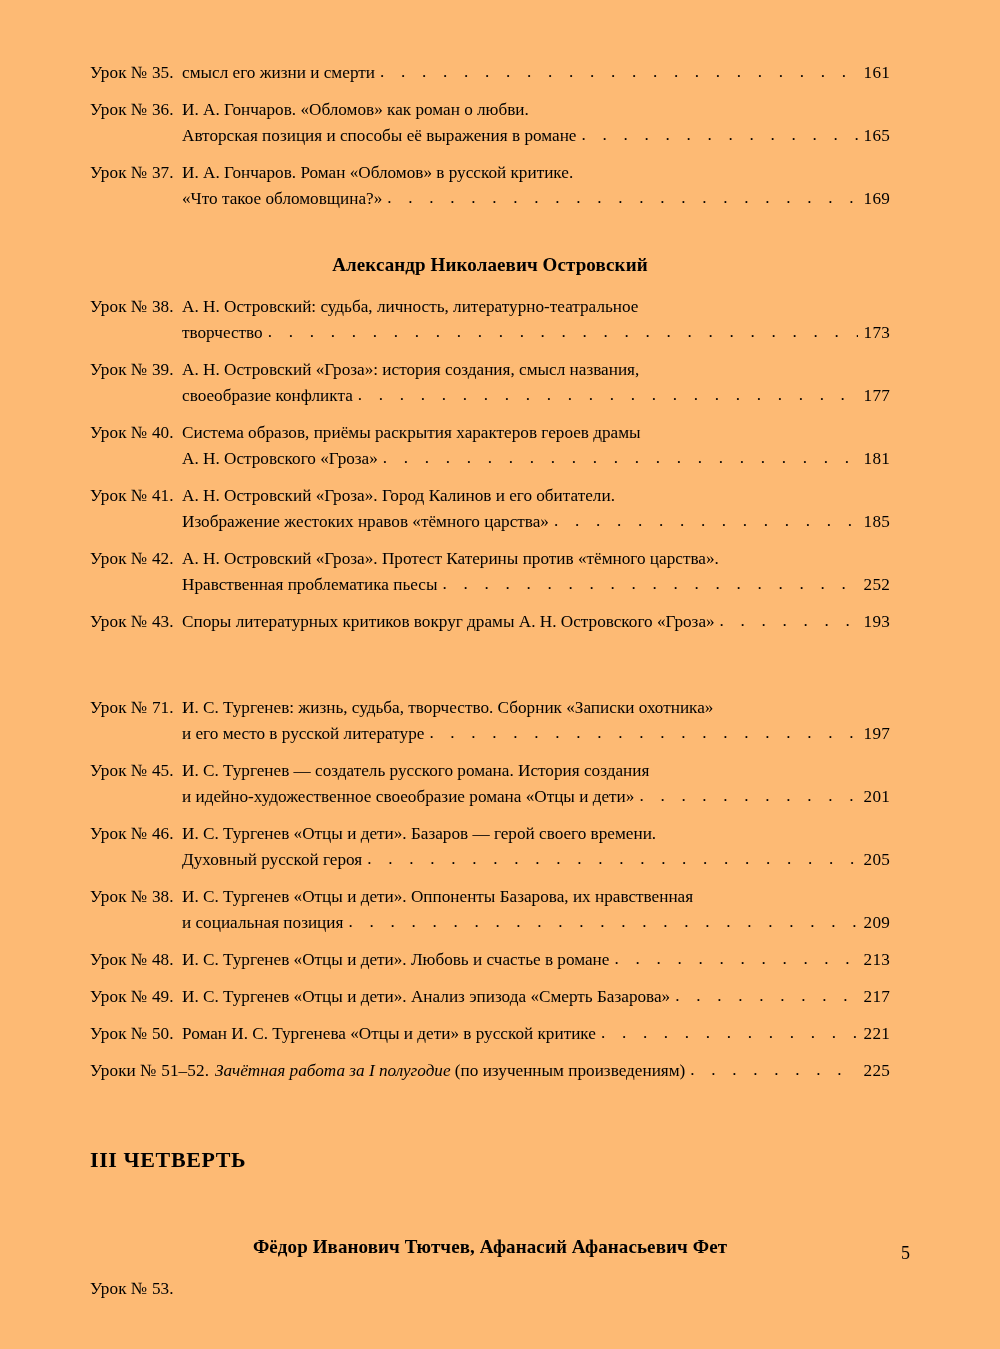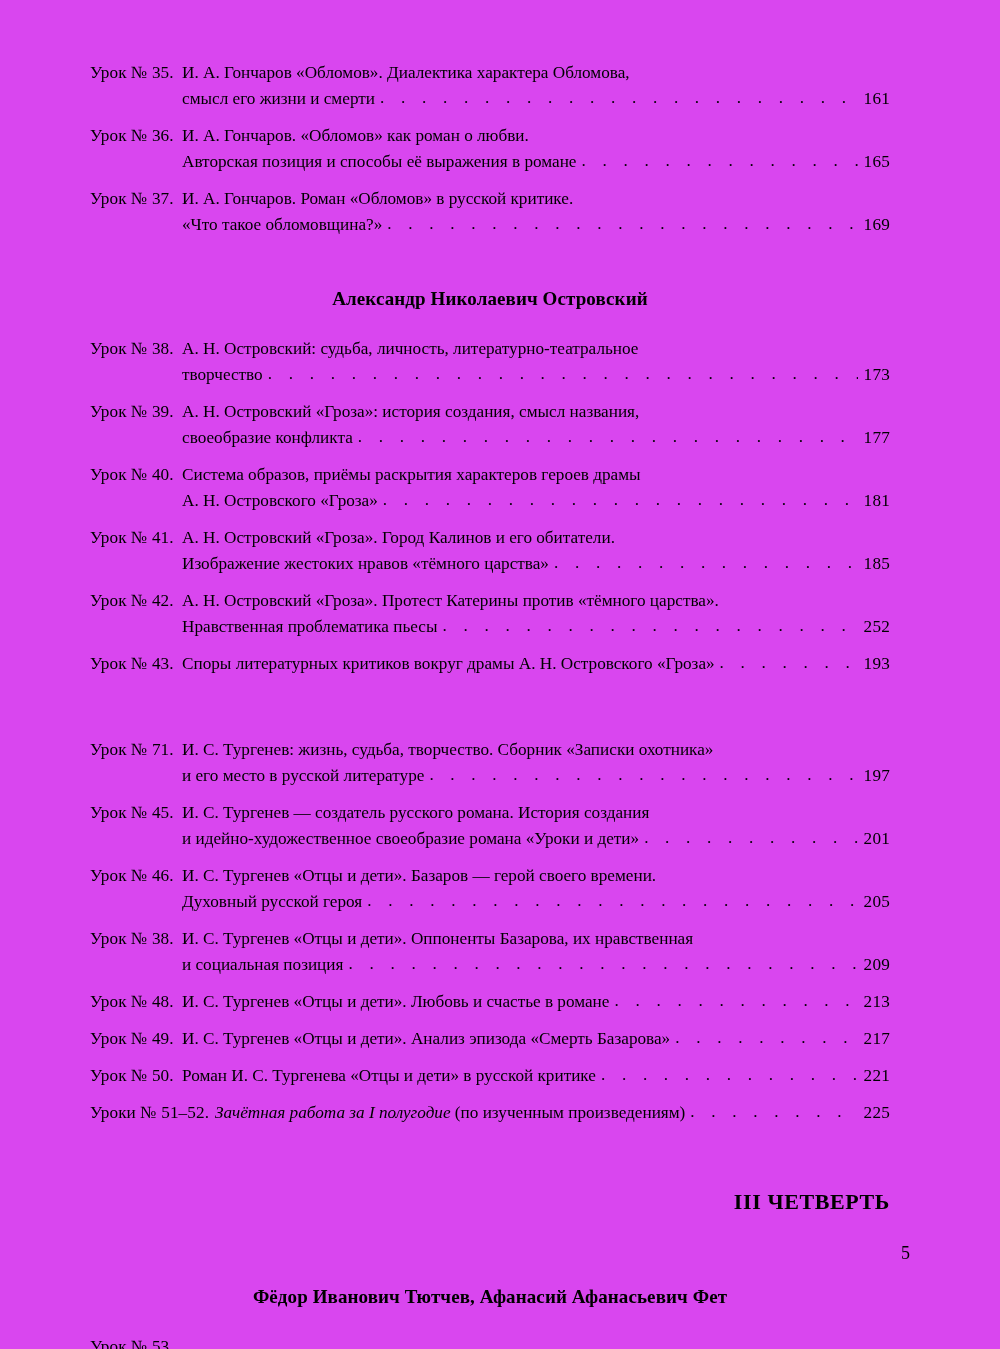--- a/index.html
+++ b/index.html
@@ -9,21 +9,21 @@
     background: #ffffff;
   }
   body {
     font-family: "Liberation Serif", "DejaVu Serif", serif;
     color: #000000;
   }
   #page {
     position: relative;
     width: 1000px;
     height: 1349px;
-    background: #d946ef;
+    background: #fdba74;
     overflow: hidden;
     box-sizing: border-box;
     padding: 10px;
   }
   #content {
     position: absolute;
     left: 90px;
     top: 60px;
     width: 800px;
   }
@@ -85,26 +85,26 @@
   }
   .ital {
     font-style: italic;
   }
 
   
   .author-heading {
     text-align: center;
     font-weight: bold;
     font-size: 19px;
-    margin: 8px;
+    margin: 0;
     padding: 0;
     letter-spacing: 0.1px;
   }
   .part-heading {
-    text-align: right;
+    text-align: left;
     font-weight: bold;
     font-size: 22px;
     letter-spacing: 0.6px;
     margin: 0;
     padding: 0;
   }
   .sp-before-author { height: 31px; }
   .sp-after-author  { height: 18px; }
   .sp-before-part   { height: 52px; }
   .sp-after-part    { height: 32px; }
@@ -121,21 +121,20 @@
 </style>
 </head>
 <body>
 
 <div id="page">
 
   <div id="content">
       <div class="entry">
         <span class="lesson-label">Урок № 35.</span>
         <span class="entry-body">
-          <span class="entry-line">И. А. Гончаров «Обломов». Диалектика характера Обломова,</span>
           <span class="leader-line">
             <span class="tail-text">смысл его жизни и смерти</span>
             <span class="leader">. . . . . . . . . . . . . . . . . . . . . . . . . . . . . . . . . . . . . . . . . . . . . . . . . . . . . . . . . . . . . . . . . . . . . . . . . . . . . . . . . . . . . . . . . . </span>
             <span class="page-num">161</span>
           </span>
         </span>
       </div>
       <div class="entry">
         <span class="lesson-label">Урок № 36.</span>
         <span class="entry-body">
@@ -237,21 +236,21 @@
             <span class="leader">. . . . . . . . . . . . . . . . . . . . . . . . . . . . . . . . . . . . . . . . . . . . . . . . . . . . . . . . . . . . . . . . . . . . . . . . . . . . . . . . . . . . . . . . . . </span>
             <span class="page-num">197</span>
           </span>
         </span>
       </div>
       <div class="entry">
         <span class="lesson-label">Урок № 45.</span>
         <span class="entry-body">
           <span class="entry-line">И. С. Тургенев — создатель русского романа. История создания</span>
           <span class="leader-line">
-            <span class="tail-text">и идейно-художественное своеобразие романа «Уроки и дети»</span>
+            <span class="tail-text">и идейно-художественное своеобразие романа «Отцы и дети»</span>
             <span class="leader">. . . . . . . . . . . . . . . . . . . . . . . . . . . . . . . . . . . . . . . . . . . . . . . . . . . . . . . . . . . . . . . . . . . . . . . . . . . . . . . . . . . . . . . . . . </span>
             <span class="page-num">201</span>
           </span>
         </span>
       </div>
       <div class="entry">
         <span class="lesson-label">Урок № 46.</span>
         <span class="entry-body">
           <span class="entry-line">И. С. Тургенев «Отцы и дети». Базаров — герой своего времени.</span>
           <span class="leader-line">

